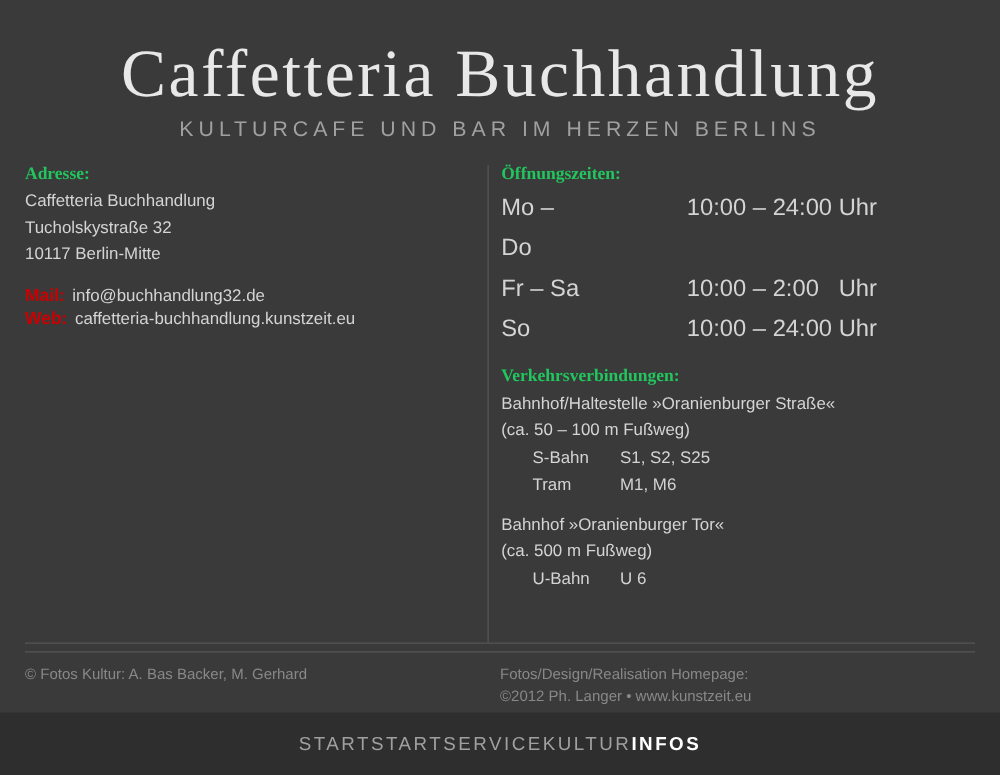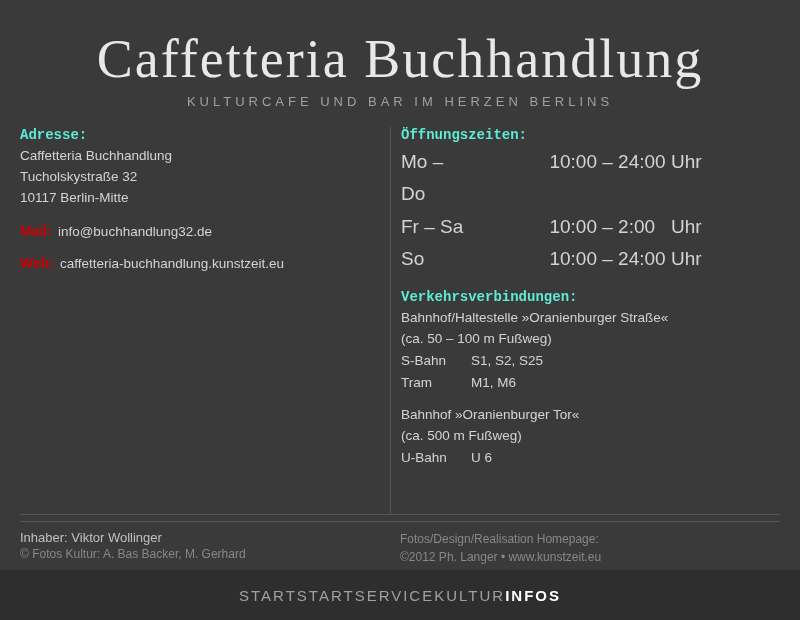--- a/index.html
+++ b/index.html
@@ -30,21 +30,21 @@
 
     .main-title {
       font-size: 54px;
       font-weight: normal;
       color: #e8e8e8;
       letter-spacing: 2px;
       font-family: Georgia, serif;
     }
 
     .subtitle {
-      font-size: 13px;
+      font-size: 17px;
       letter-spacing: 4px;
       color: #a0a0a0;
       font-family: Arial, sans-serif;
       font-weight: normal;
       margin-top: 4px;
     }
 
     
     .content-area {
       display: flex;
@@ -65,24 +65,24 @@
       flex: 1;
       padding-left: 10px;
       border-left: 1px solid #555;
     }
 
     .section {
       margin-bottom: 14px;
     }
 
     .section-label {
-      color: #5eead4;
+      color: #22c55e;
       font-size: 14px;
       font-weight: bold;
-      font-family: Liberation Mono, monospace;
+      font-family: Liberation Serif, serif;
       margin-bottom: 3px;
     }
 
     .section-text {
       font-size: 13.5px;
       line-height: 1.55;
       color: #d4d4d4;
       font-family: Arial, sans-serif;
     }
 
@@ -142,20 +142,21 @@
       line-height: 1.55;
     }
 
     .transport-row {
       display: flex;
       flex-direction: row;
       font-size: 13.5px;
       font-family: Arial, sans-serif;
       color: #d4d4d4;
       line-height: 1.6;
+      margin-left: 25px;
     }
 
     .transport-type {
       width: 70px;
     }
 
     
     .footer-info {
       display: flex;
       flex-direction: row;
@@ -237,21 +238,21 @@
       <div class="section">
         <div class="section-label">Adresse:</div>
         <div class="section-text">
           <span>Caffetteria Buchhandlung</span><br>
           <span>Tucholskystraße 32</span><br>
           <span>10117 Berlin-Mitte</span>
         </div>
       </div>
 
 
-      <div class="inline-section" style="margin-bottom:16px;">
+      <div class="inline-section" style="margin-bottom:2px;">
         <span class="inline-label">Mail:</span>
         <span class="inline-value">info@buchhandlung32.de</span>
       </div>
 
       <div class="inline-section">
         <span class="inline-label">Web:</span>
         <span class="inline-value">caffetteria-buchhandlung.kunstzeit.eu</span>
       </div>
 
 
@@ -303,23 +304,20 @@
         </div>
 
       </div>
 
     </div>
   </div>
 
   <div class="divider-line"></div>
   <div class="footer-info">
     <div class="footer-left">
-      <div class="footer-text-dark">
-        <span>Inhaber: </span><span>Viktor Wollinger</span>
-      </div>
       <div class="footer-text">© Fotos Kultur: A. Bas Backer, M. Gerhard</div>
     </div>
     <div class="footer-right">
       <div class="footer-text">Fotos/Design/Realisation Homepage:</div>
       <div class="footer-text">©2012 Ph. Langer • www.kunstzeit.eu</div>
     </div>
   </div>
 
   <div class="nav-bar">
     <a class="nav-item" href="#">START</a>

